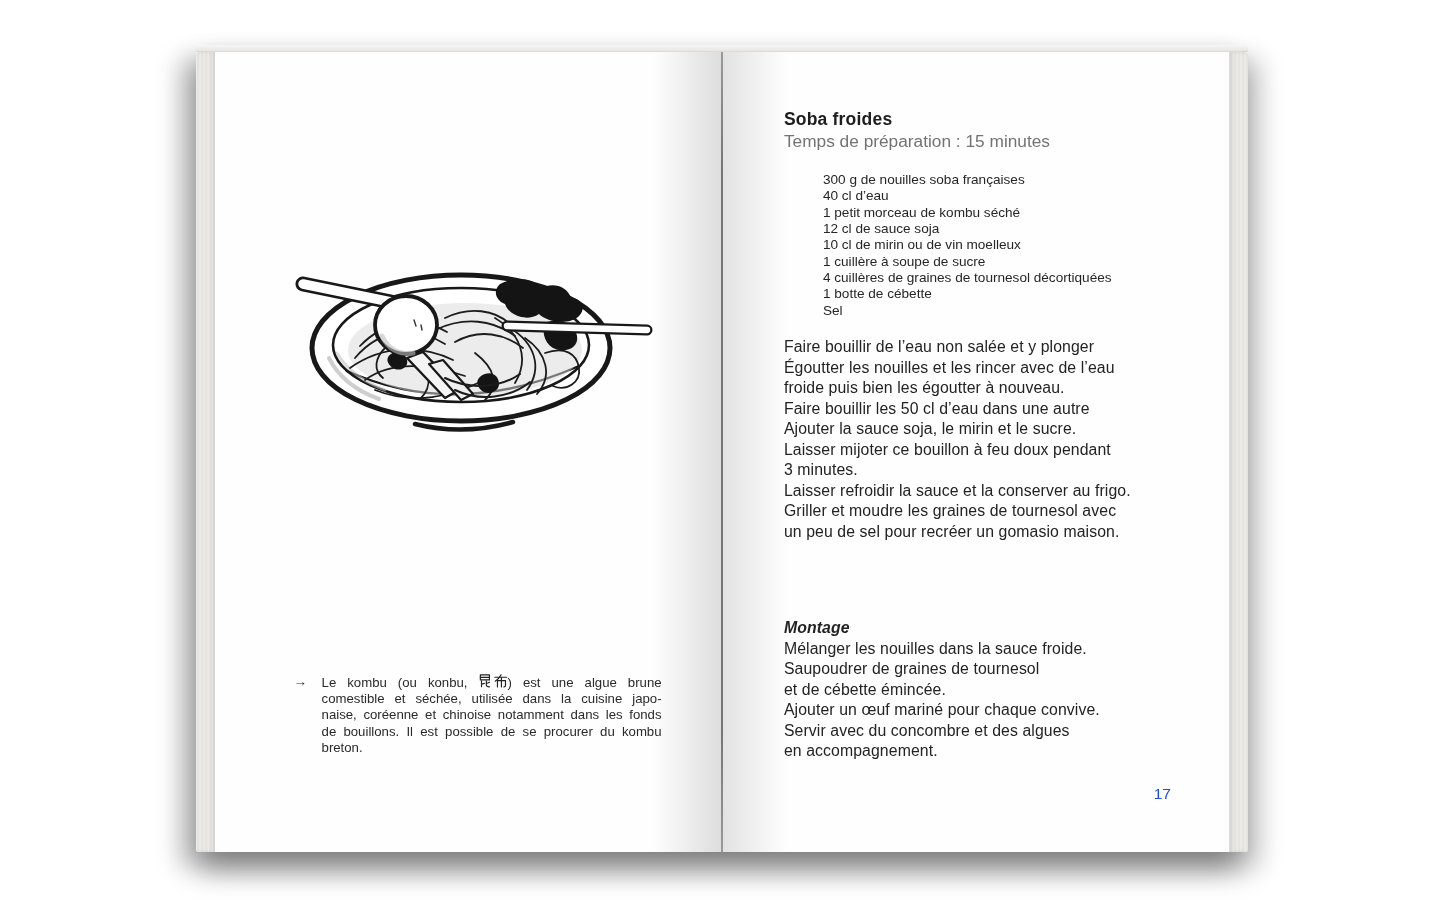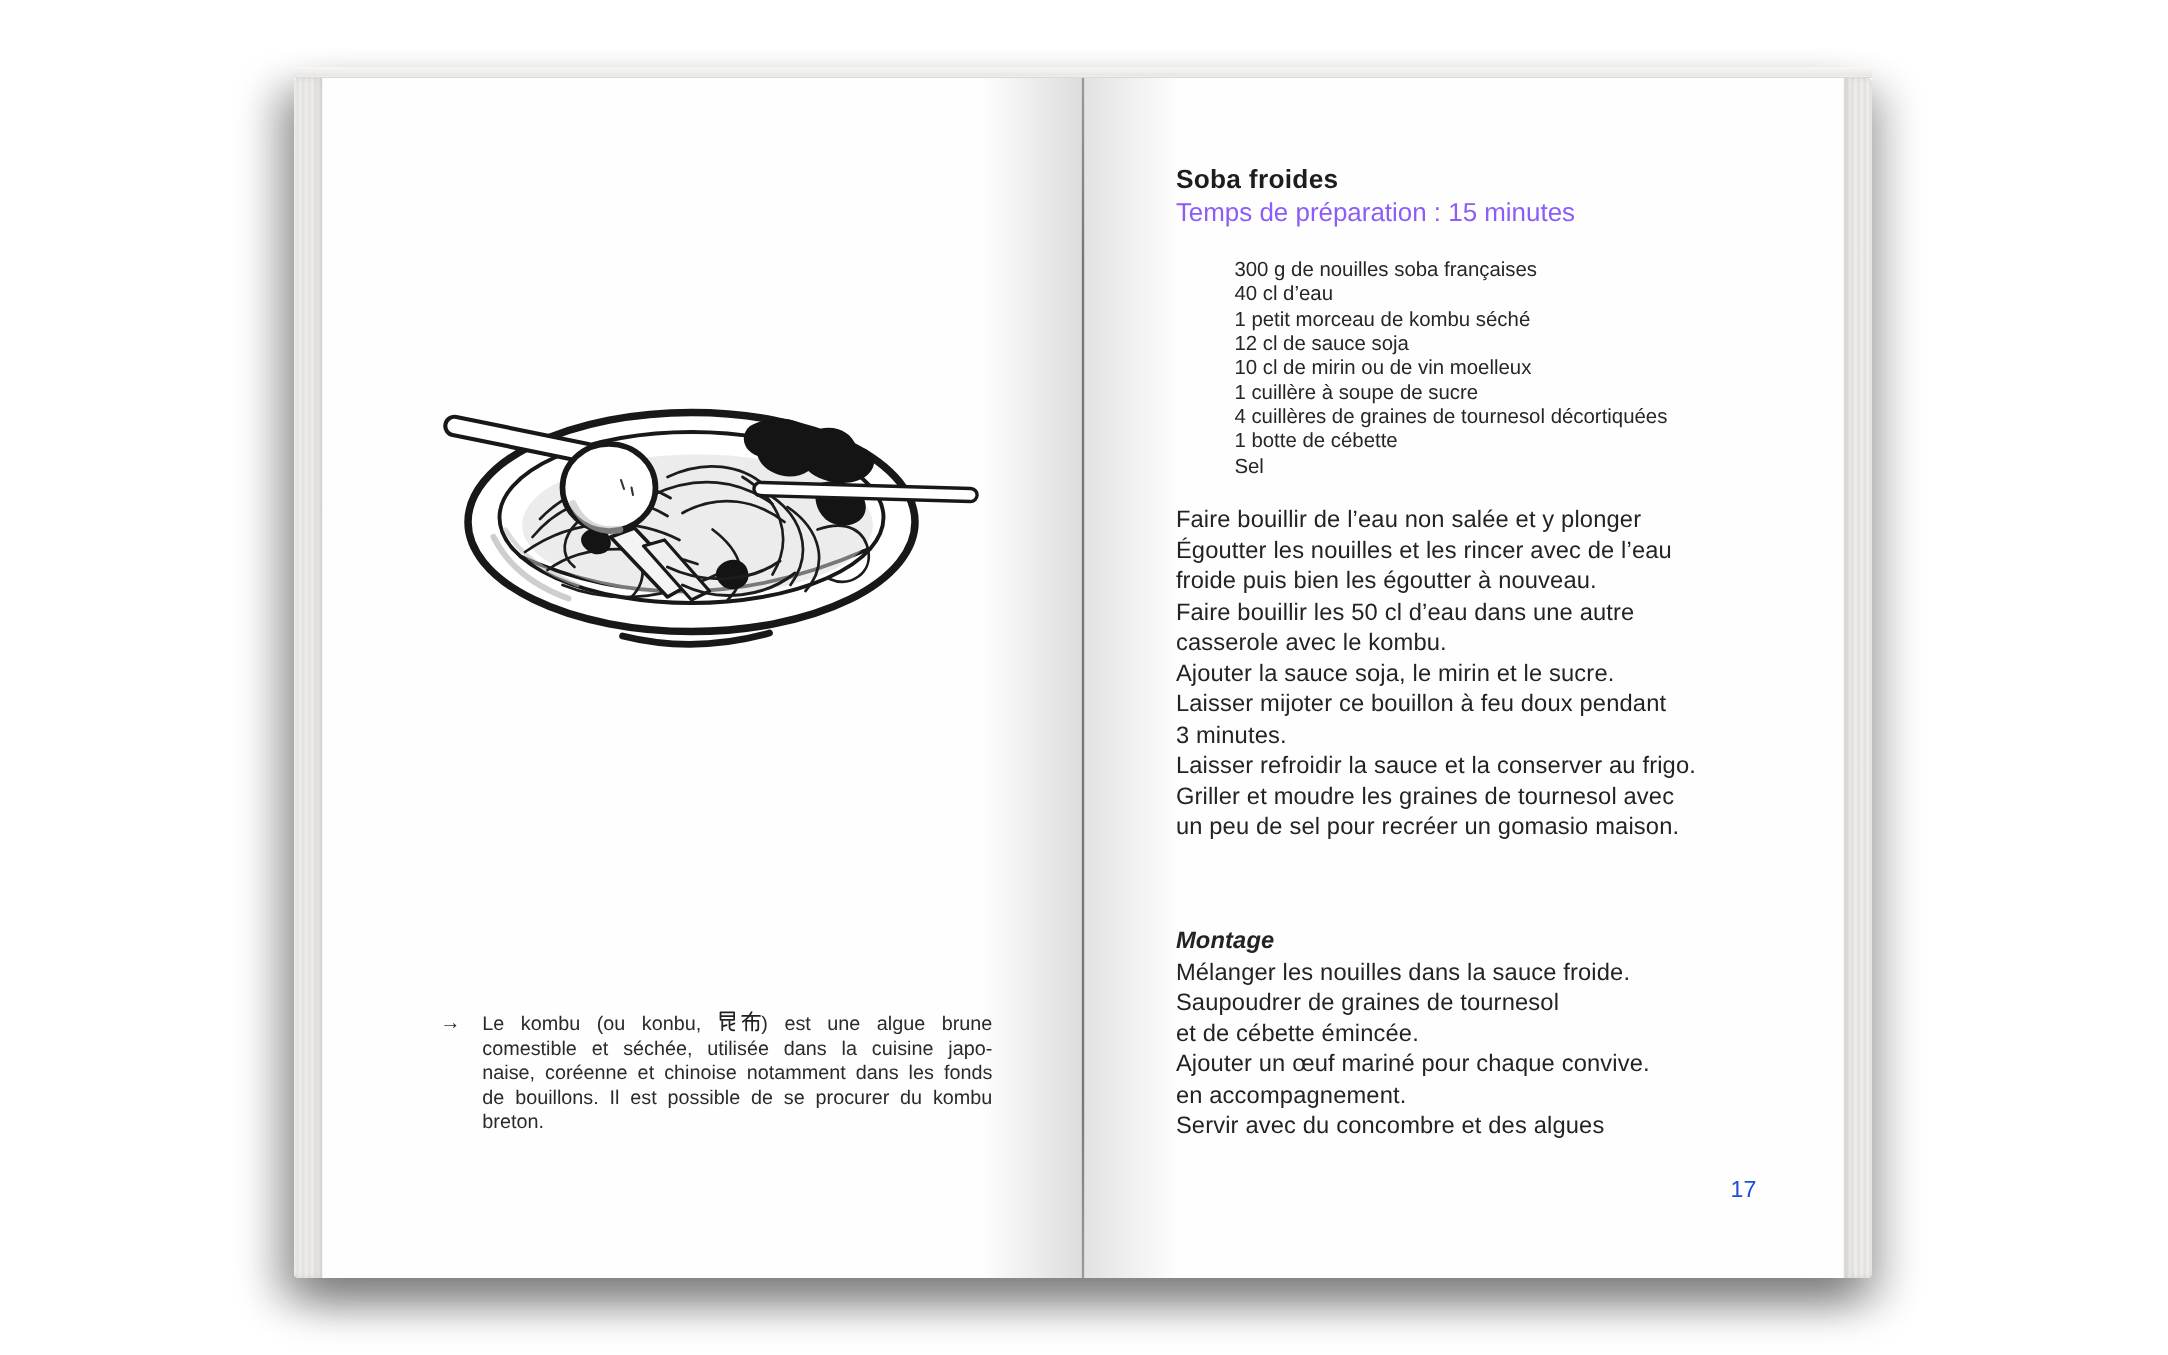--- a/index.html
+++ b/index.html
@@ -47,21 +47,21 @@
   .illustration { position:absolute; left:80px; top:206px; width:366px; height:198px; }
   .footnote { position:absolute; left:79px; top:622px; width:372px; font-size:13.2px; line-height:16.4px; color:#2a2a2a; }
   .footnote .marker { position:absolute; left:0; top:0; font-size:13.5px; }
   .footnote .ftext { margin-left:28px; width:340px; }
   .footnote .jline { text-align:justify; text-align-last:justify; white-space:normal; }
   .footnote .lastline { text-align:left; }
   .kanji { display:inline-block; vertical-align:-2px; }
 
   
   .title { position:absolute; left:61px; top:57px; font-size:17.5px; font-weight:bold; color:#1d1d1d; letter-spacing:0.2px; white-space:nowrap; }
-  .prep  { position:absolute; left:61px; top:79px; font-size:17.3px; color:#8b5cf6; white-space:nowrap; }
+  .prep  { position:absolute; left:61px; top:79px; font-size:17.3px; color:#737373; white-space:nowrap; }
   .ingredients { position:absolute; left:100px; top:120px; font-size:13.6px; line-height:16.35px; color:#262626; }
   .ingredients div { white-space:nowrap; }
   .instructions { position:absolute; left:61px; top:285px; font-size:15.8px; line-height:20.55px; color:#232323; letter-spacing:0.1px; }
   .instructions div { white-space:nowrap; }
   .montage { position:absolute; left:61px; top:554px; font-size:15.8px; line-height:20.55px; color:#232323; letter-spacing:0.1px; }
   .montage .heading { font-weight:bold; font-style:italic; white-space:nowrap;margin-top:12px; }
   .montage div { white-space:nowrap; }
   .pagenum { position:absolute; left:61px; top:733px; width:387px; text-align:right; font-size:15.5px; color:#1d4ed8; }
 </style>
 </head>
@@ -169,37 +169,36 @@
         <div>4 cuillères de graines de tournesol décortiquées</div>
         <div>1 botte de cébette</div>
         <div>Sel</div>
       </div>
 
       <div class="instructions">
         <div>Faire bouillir de l’eau non salée et y plonger</div>
         <div>Égoutter les nouilles et les rincer avec de l’eau</div>
         <div>froide puis bien les égoutter à nouveau.</div>
         <div>Faire bouillir les 50 cl d’eau dans une autre</div>
-        <div>casserole avec le kombu.</div>
         <div>Ajouter la sauce soja, le mirin et le sucre.</div>
         <div>Laisser mijoter ce bouillon à feu doux pendant</div>
         <div>3 minutes.</div>
         <div>Laisser refroidir la sauce et la conserver au frigo.</div>
         <div>Griller et moudre les graines de tournesol avec</div>
         <div>un peu de sel pour recréer un gomasio maison.</div>
       </div>
 
       <div class="montage">
         <div class="heading">Montage</div>
         <div>Mélanger les nouilles dans la sauce froide.</div>
         <div>Saupoudrer de graines de tournesol</div>
         <div>et de cébette émincée.</div>
         <div>Ajouter un œuf mariné pour chaque convive.</div>
+        <div>Servir avec du concombre et des algues</div>
         <div>en accompagnement.</div>
-        <div>Servir avec du concombre et des algues</div>
       </div>
 
       <div class="pagenum">17</div>
     </div>
 
     <div class="fore-edge right"></div>
   </div>
 </div>
 
 </body></html>

